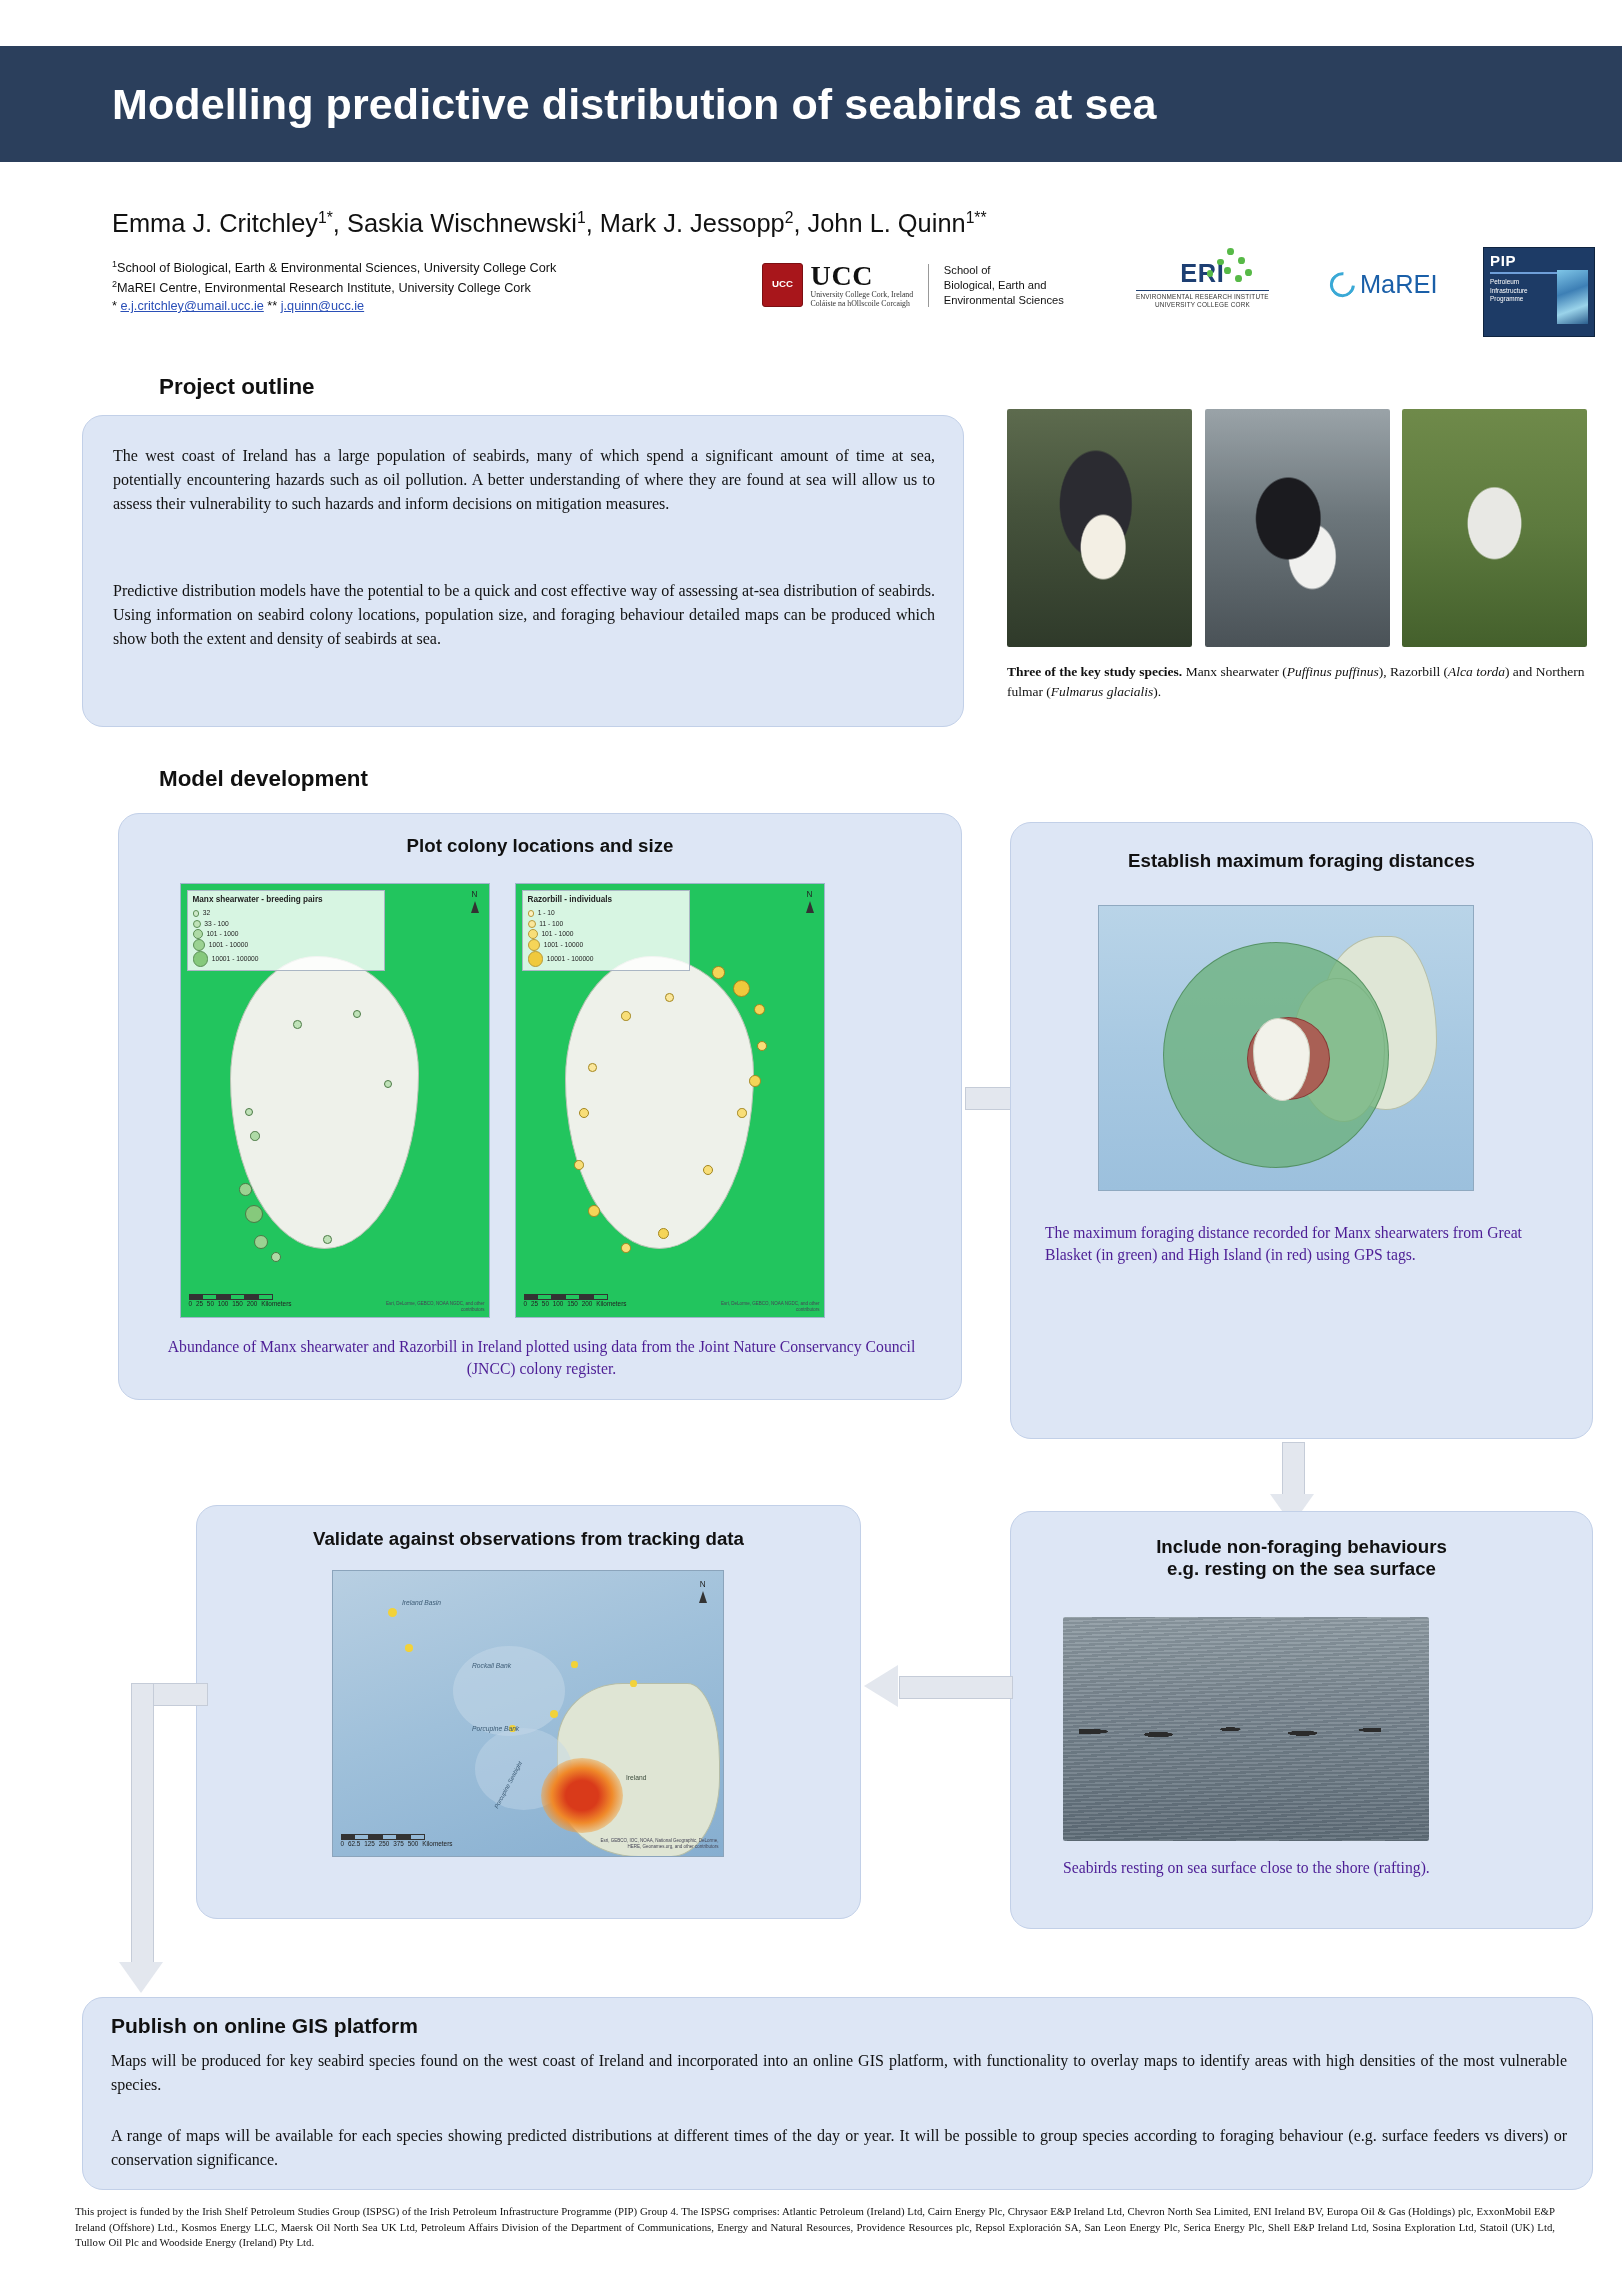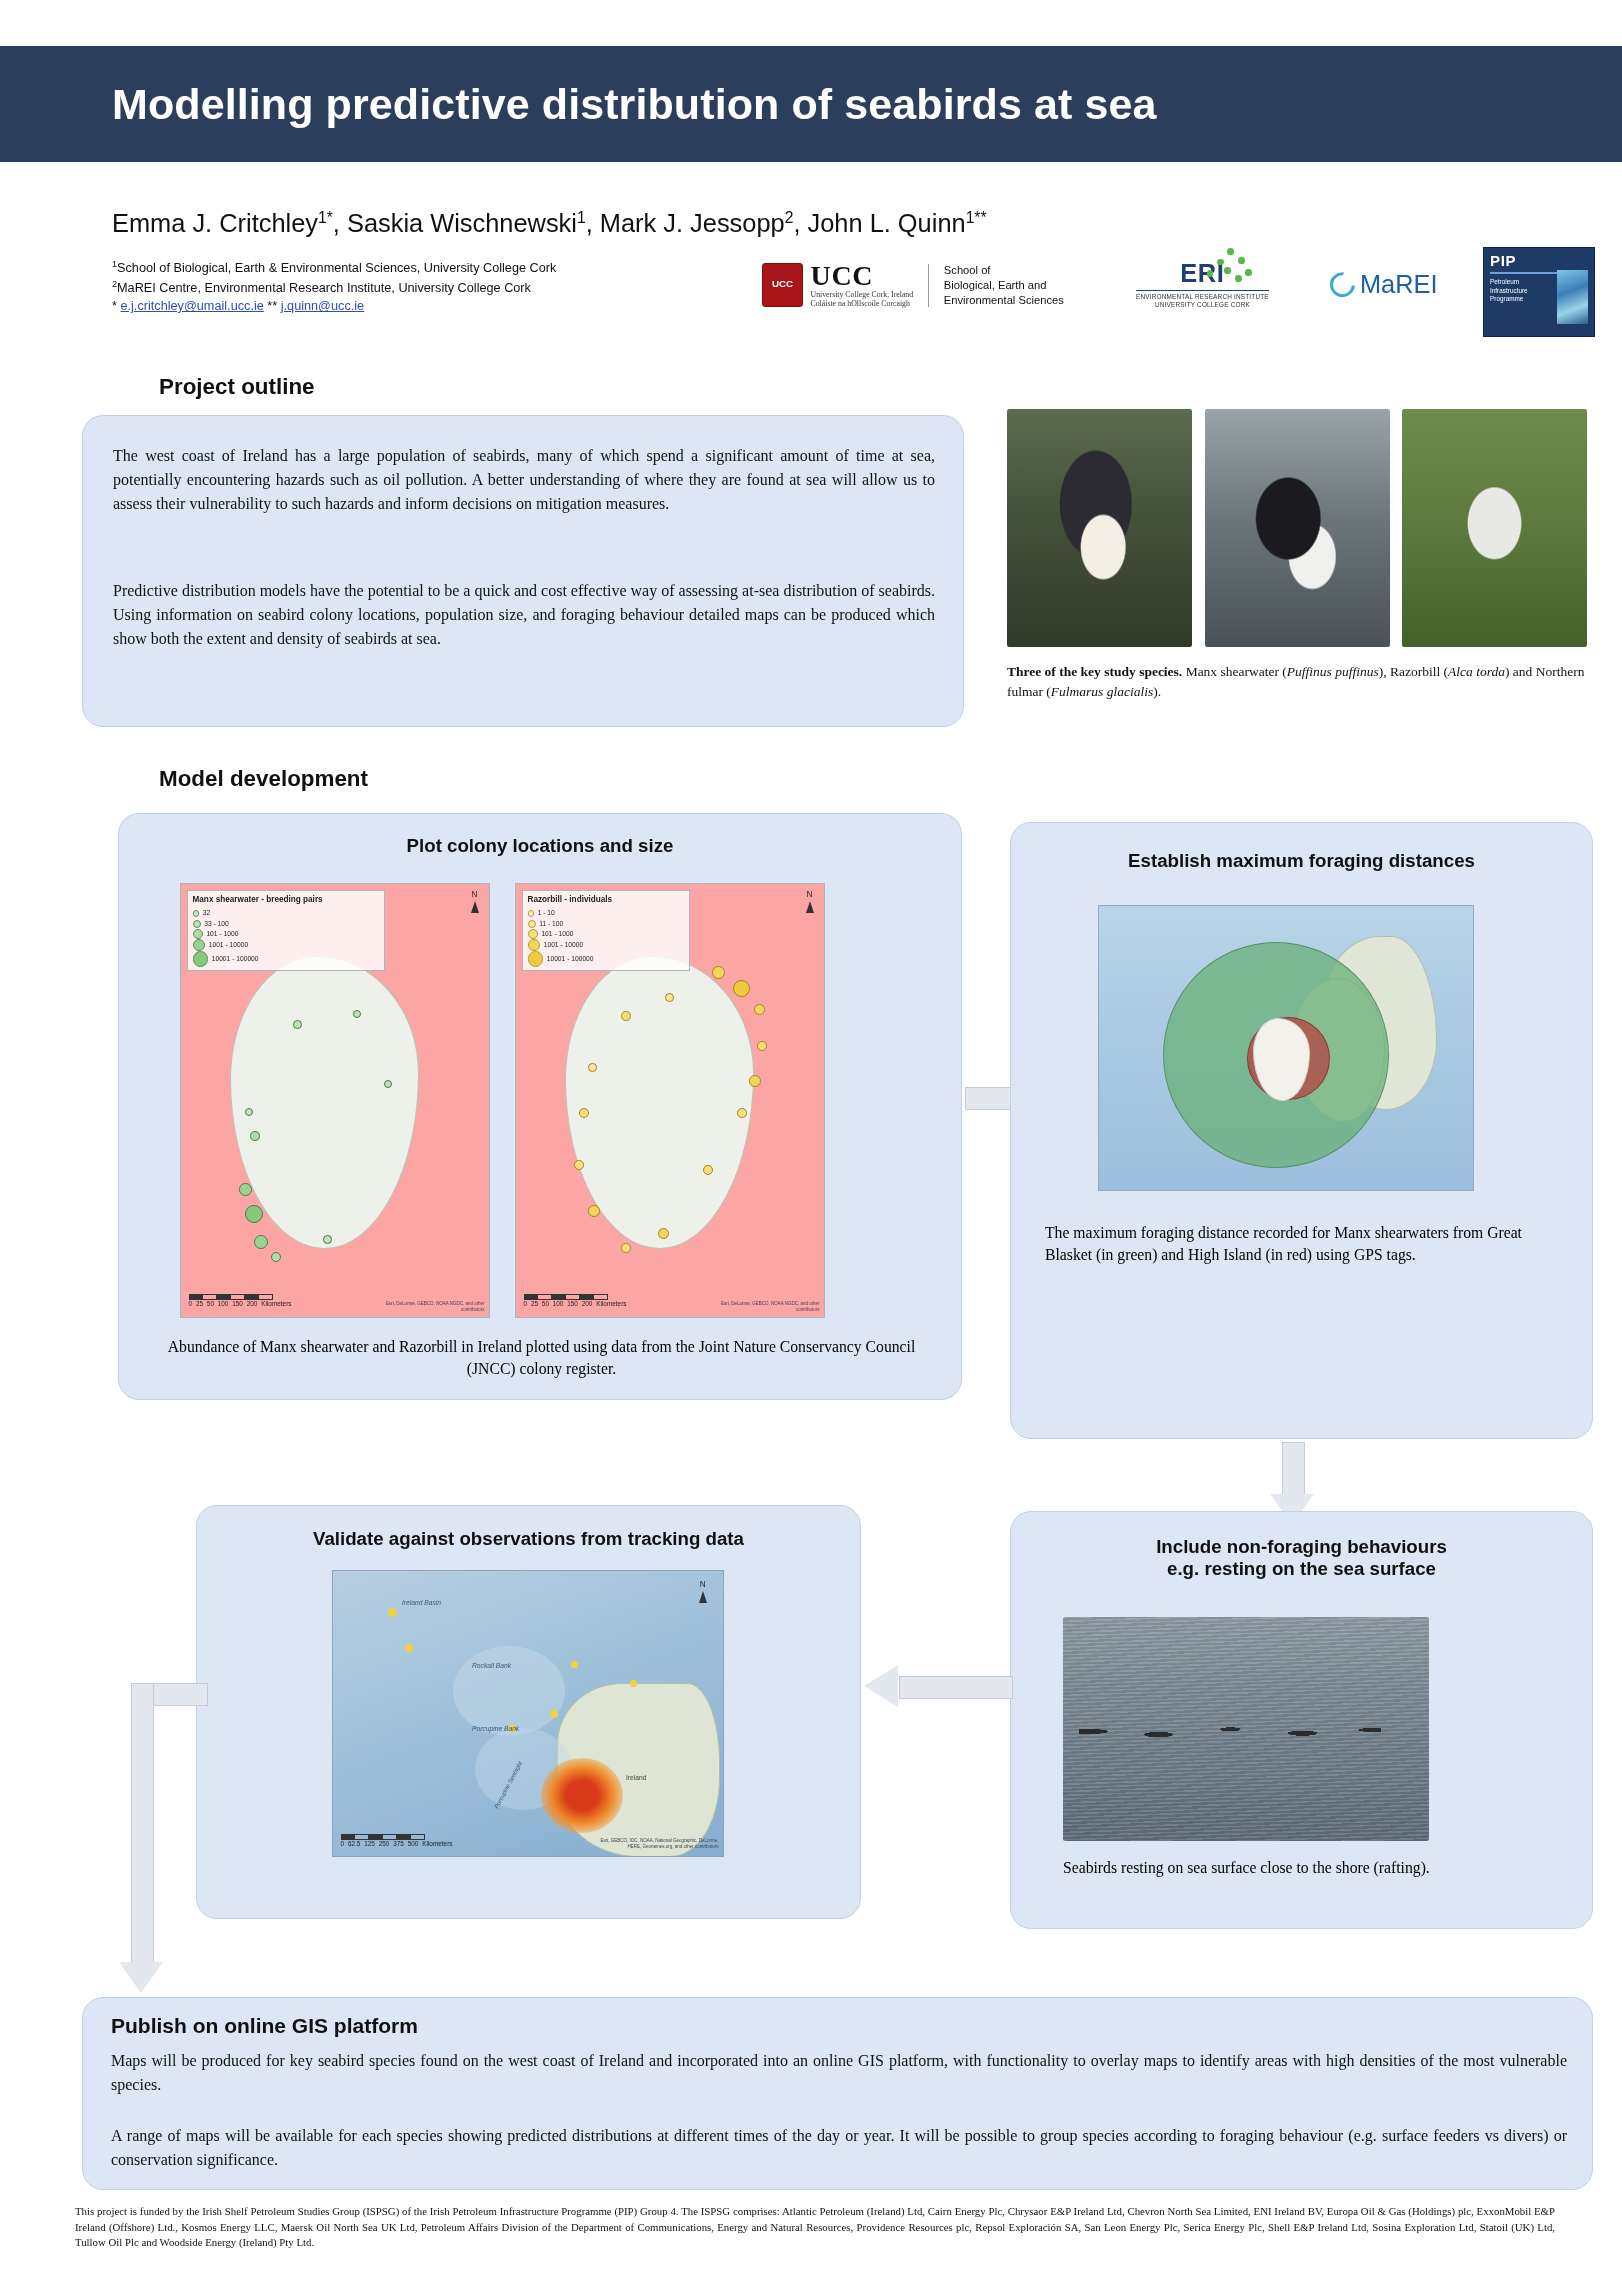--- a/index.html
+++ b/index.html
@@ -162,21 +162,21 @@
     font-family: "Liberation Serif", serif;
     font-size: 16px;
     line-height: 1.5;
     text-align: justify;
     color: #111;
   }
   .cap-text {
     font-family: "Liberation Serif", serif;
     font-size: 15.7px;
     line-height: 1.42;
-    color: #000000;
+    color: #4c1d95;
   }
 
   
   .photo { position: absolute; overflow: hidden; border-radius: 2.2px; }
 
   .ph-puffin {
     background:
       radial-gradient(ellipse at 52% 58%, #f3efe4 0 16%, rgba(243,239,228,0) 17%),
       radial-gradient(ellipse at 48% 40%, #2b2b31 0 26%, rgba(43,43,49,0) 27%),
       linear-gradient(180deg, #5d6b4e 0%, #46533c 42%, #2f3a2a 100%);
@@ -207,21 +207,21 @@
       radial-gradient(ellipse at 68% 58%, #2b2b2b 0 34%, rgba(0,0,0,0) 35%),
       radial-gradient(ellipse at 83% 44%, #2b2b2b 0 28%, rgba(0,0,0,0) 29%);
     background-size: 45px 9px, 45px 9px, 45px 9px, 45px 9px, 45px 9px;
     background-repeat: no-repeat;
     background-position: 5% 50%, 25% 70%, 45% 40%, 65% 60%, 85% 45%;
   }
 
   
   .mapbox {
     position: absolute;
-    background: #fca5a5;
+    background: #22c55e;
     border: 0.7px solid #9fb6cc;
     overflow: hidden;
   }
   .ireland {
     position: absolute;
     background: #eef1ea;
     border: 0.7px solid #b9c4b4;
   }
   .ireland.shape {
     border-radius: 46% 54% 50% 50% / 42% 40% 60% 58%;

